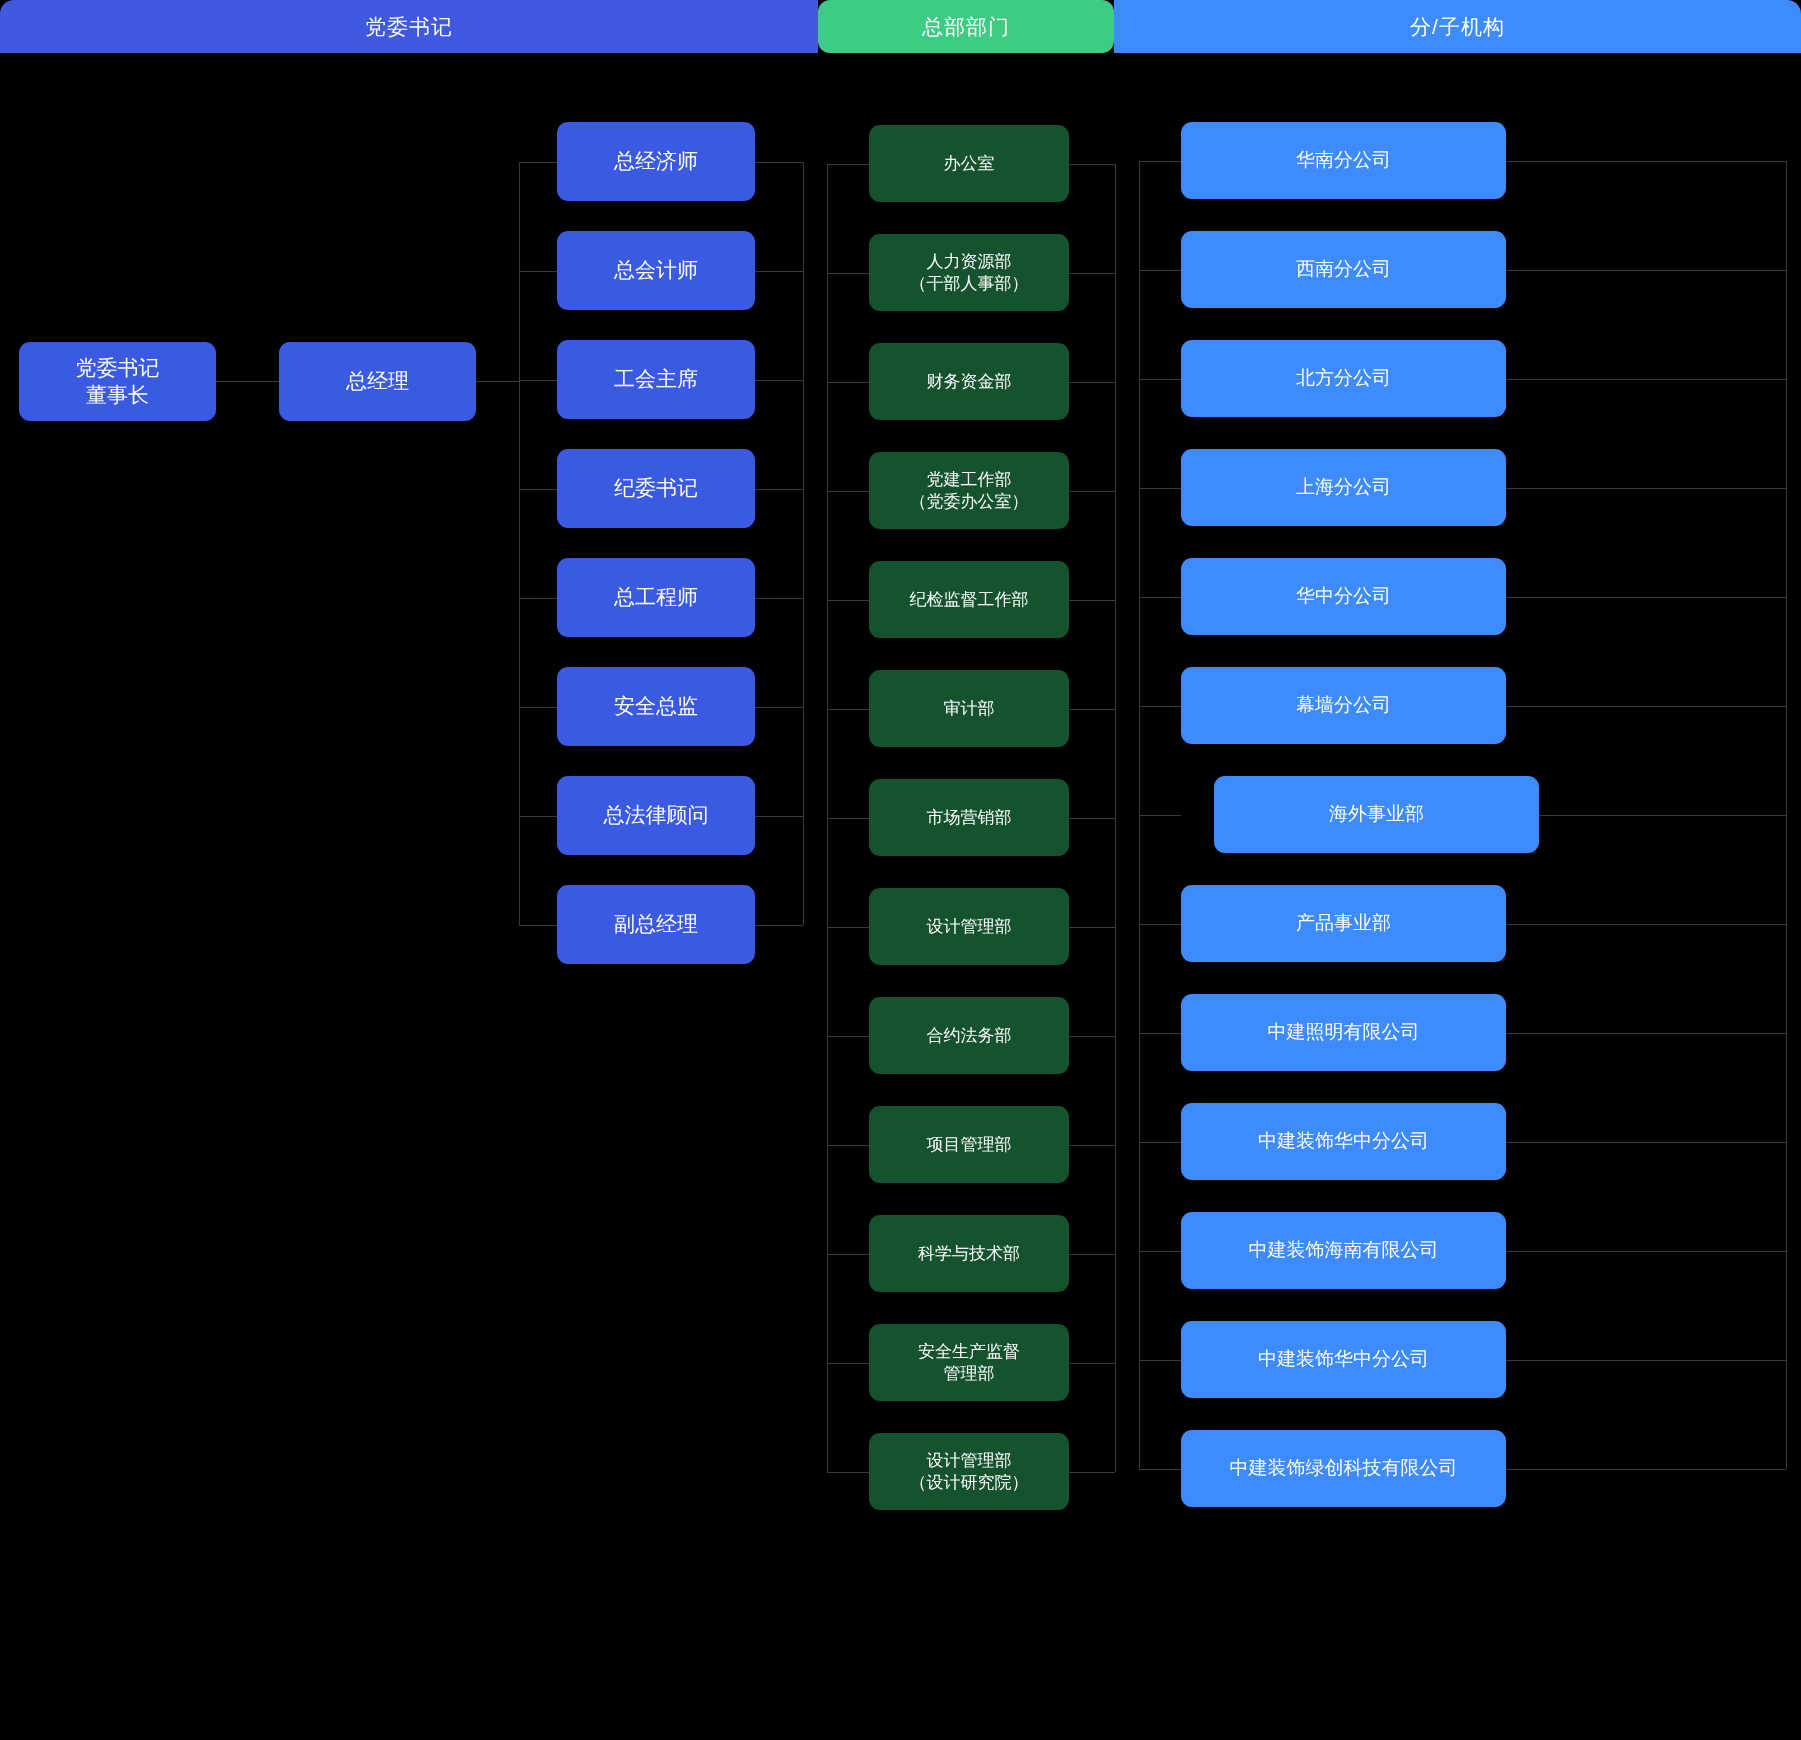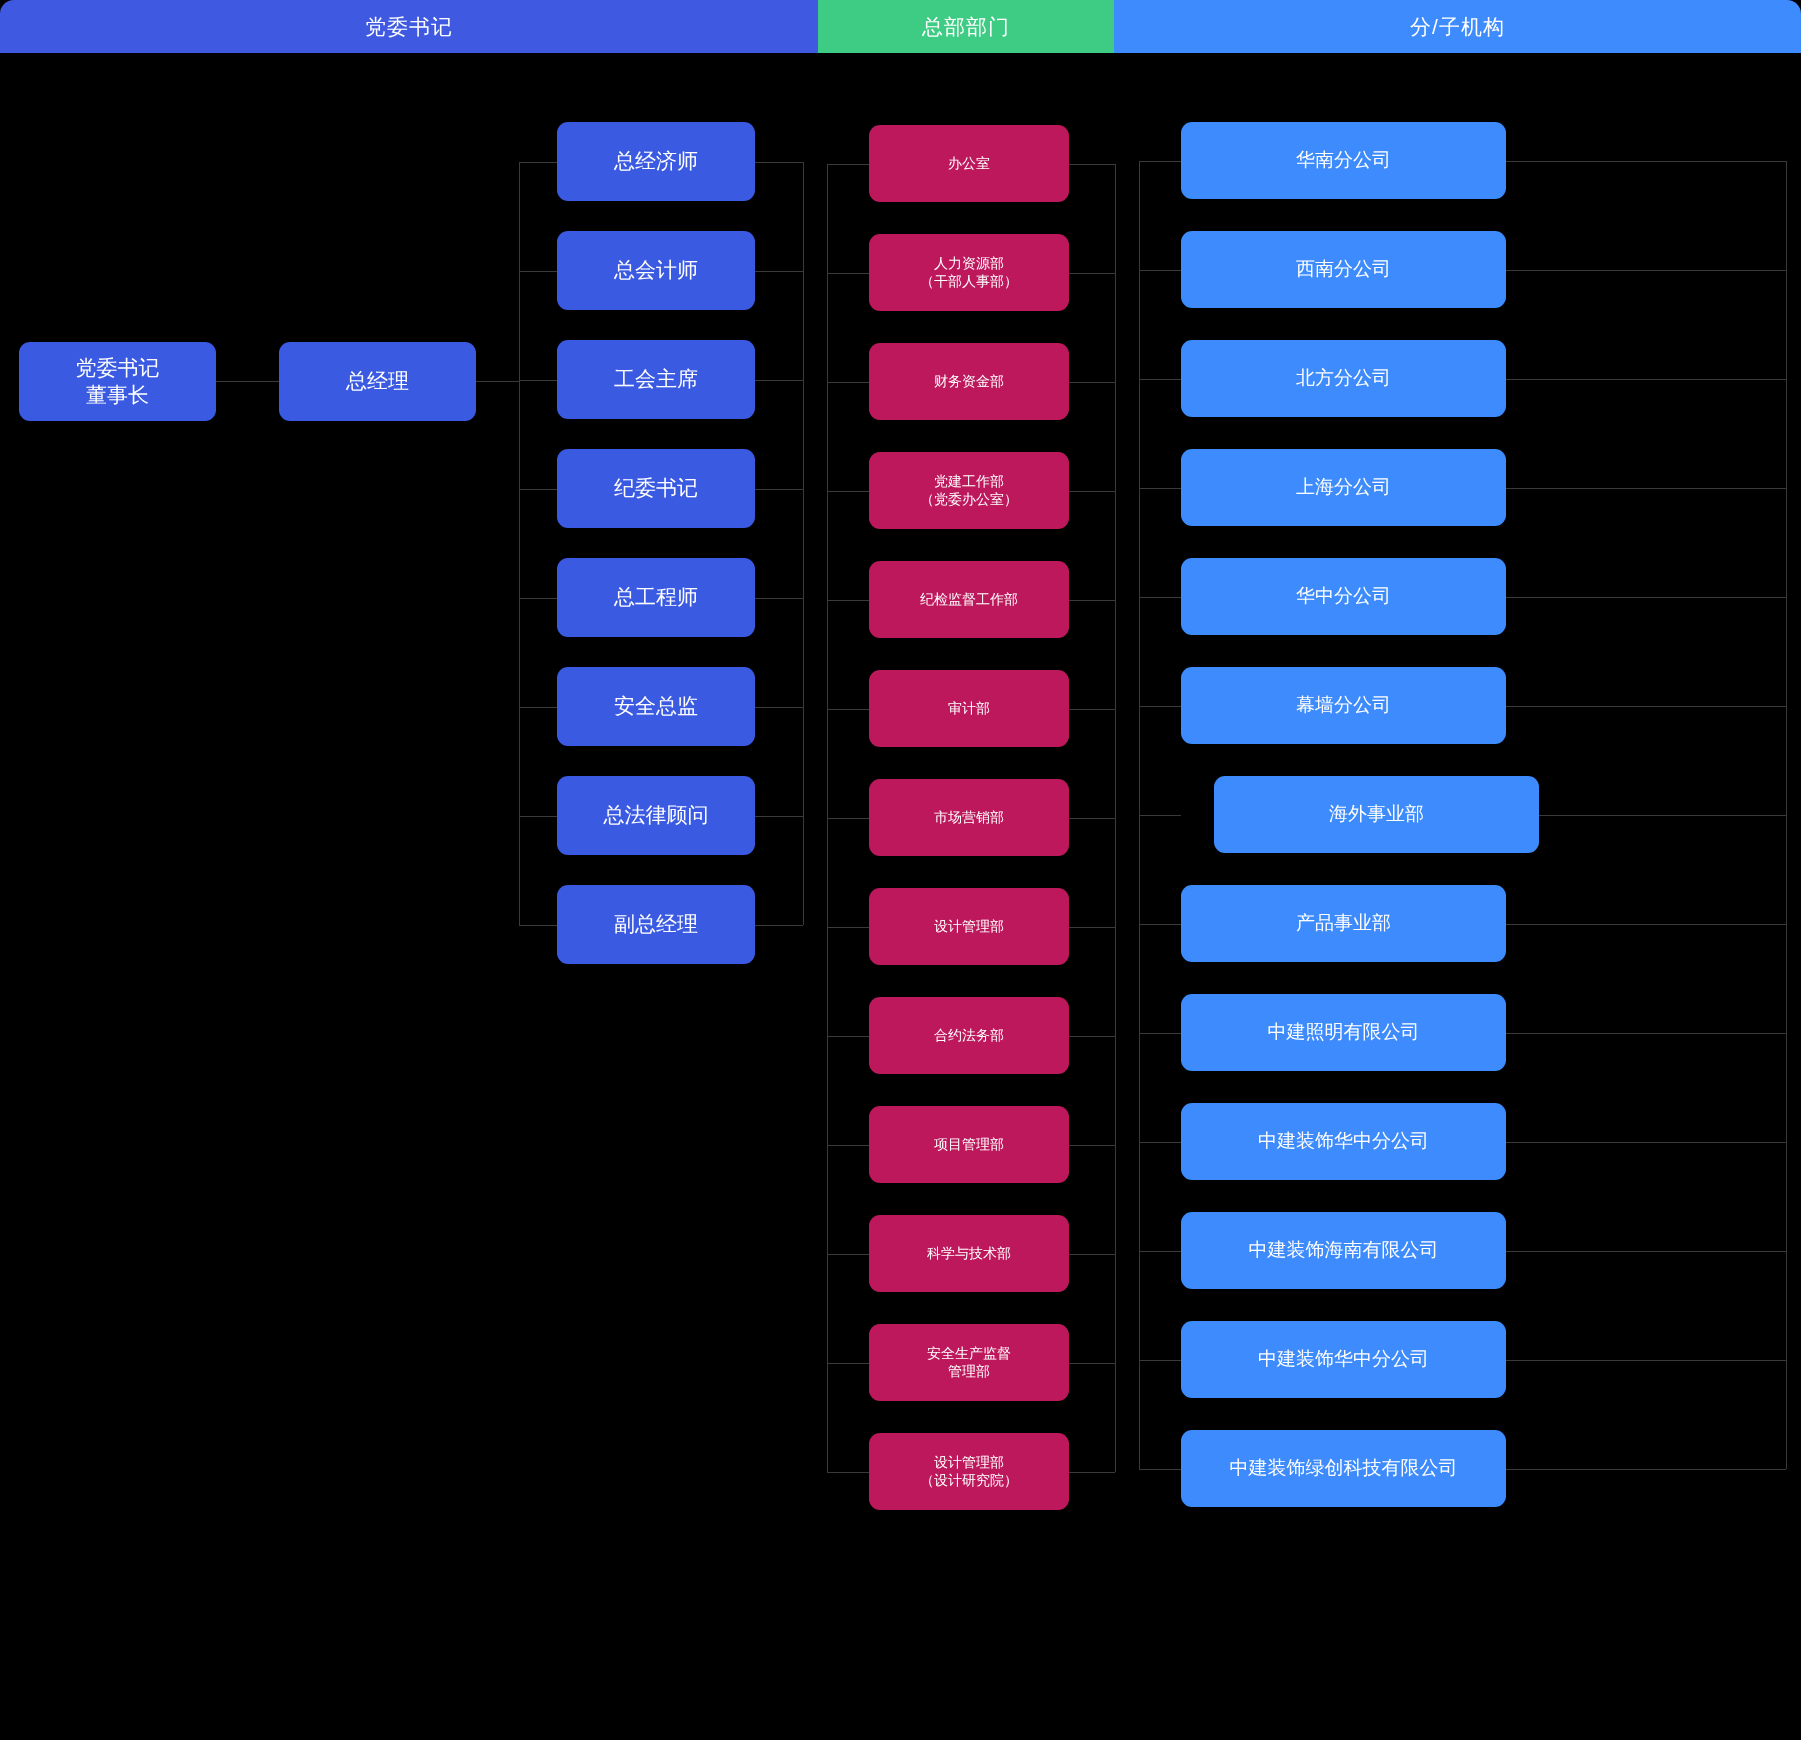--- a/index.html
+++ b/index.html
@@ -31,20 +31,21 @@
   }
   #hdr-leader {
     left: 0; width: 818px;
     background: #3f5ae0;
     border-top-left-radius: 14px;
     border-bottom-left-radius: 0;
   }
   #hdr-dept {
     left: 818px; width: 296px;
     background: #3ecb83;
+    border-radius: 12px;
   }
   #hdr-branch {
     left: 1114px; width: 687px;
     background: #3d8bfd;
     border-top-right-radius: 14px;
   }
 
   
   .node {
     position: absolute;
@@ -53,21 +54,21 @@
     justify-content: center;
     text-align: center;
     color: #ffffff;
     border-radius: 11px;
     line-height: 1.28;
     white-space: pre-line;
     padding: 4px 6px;
     z-index: 3;
   }
   .node.blue   { background: #3a5ae2; font-size: 21px; }
-  .node.green  { background: #be185d; font-size: 14px; }
+  .node.green  { background: #14532d; font-size: 17px; }
   .node.skyblue{ background: #3d8bfd; font-size: 19px; }
 
   
   .ln {
     position: absolute;
     background: #3a3a3a;
     z-index: 1;
   }
   .ln.h { height: 1px; }
   .ln.v { width: 1px; }

